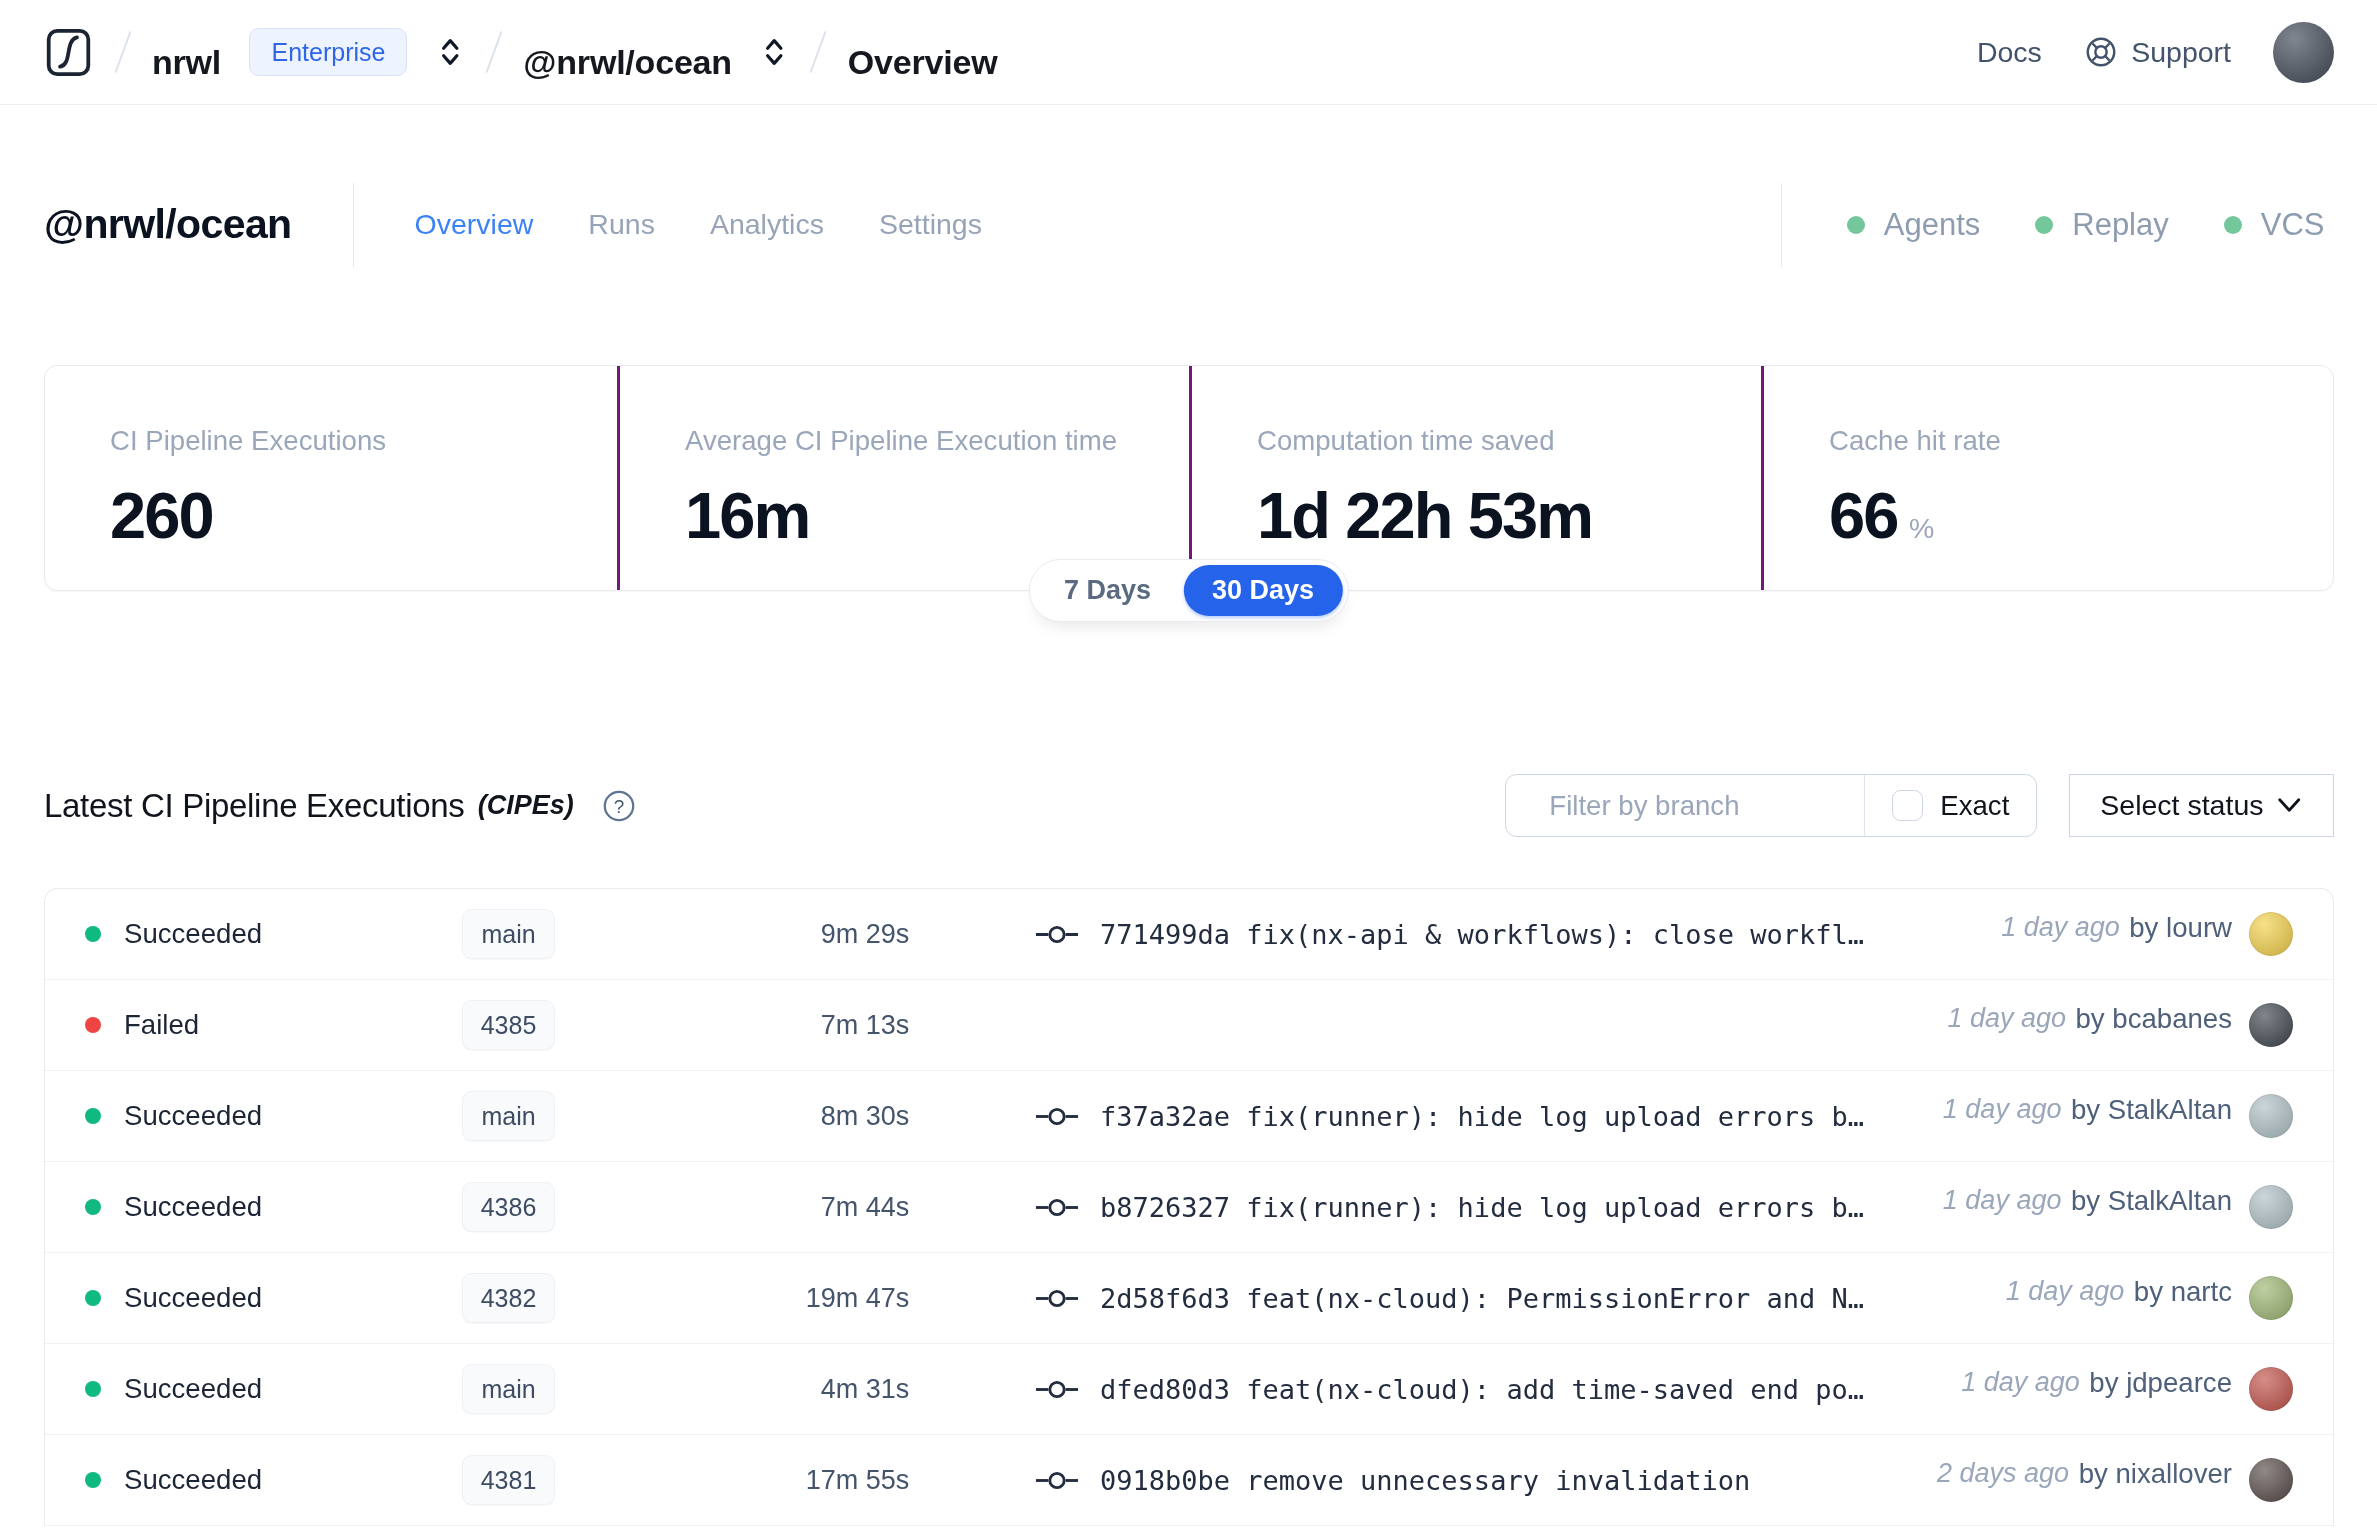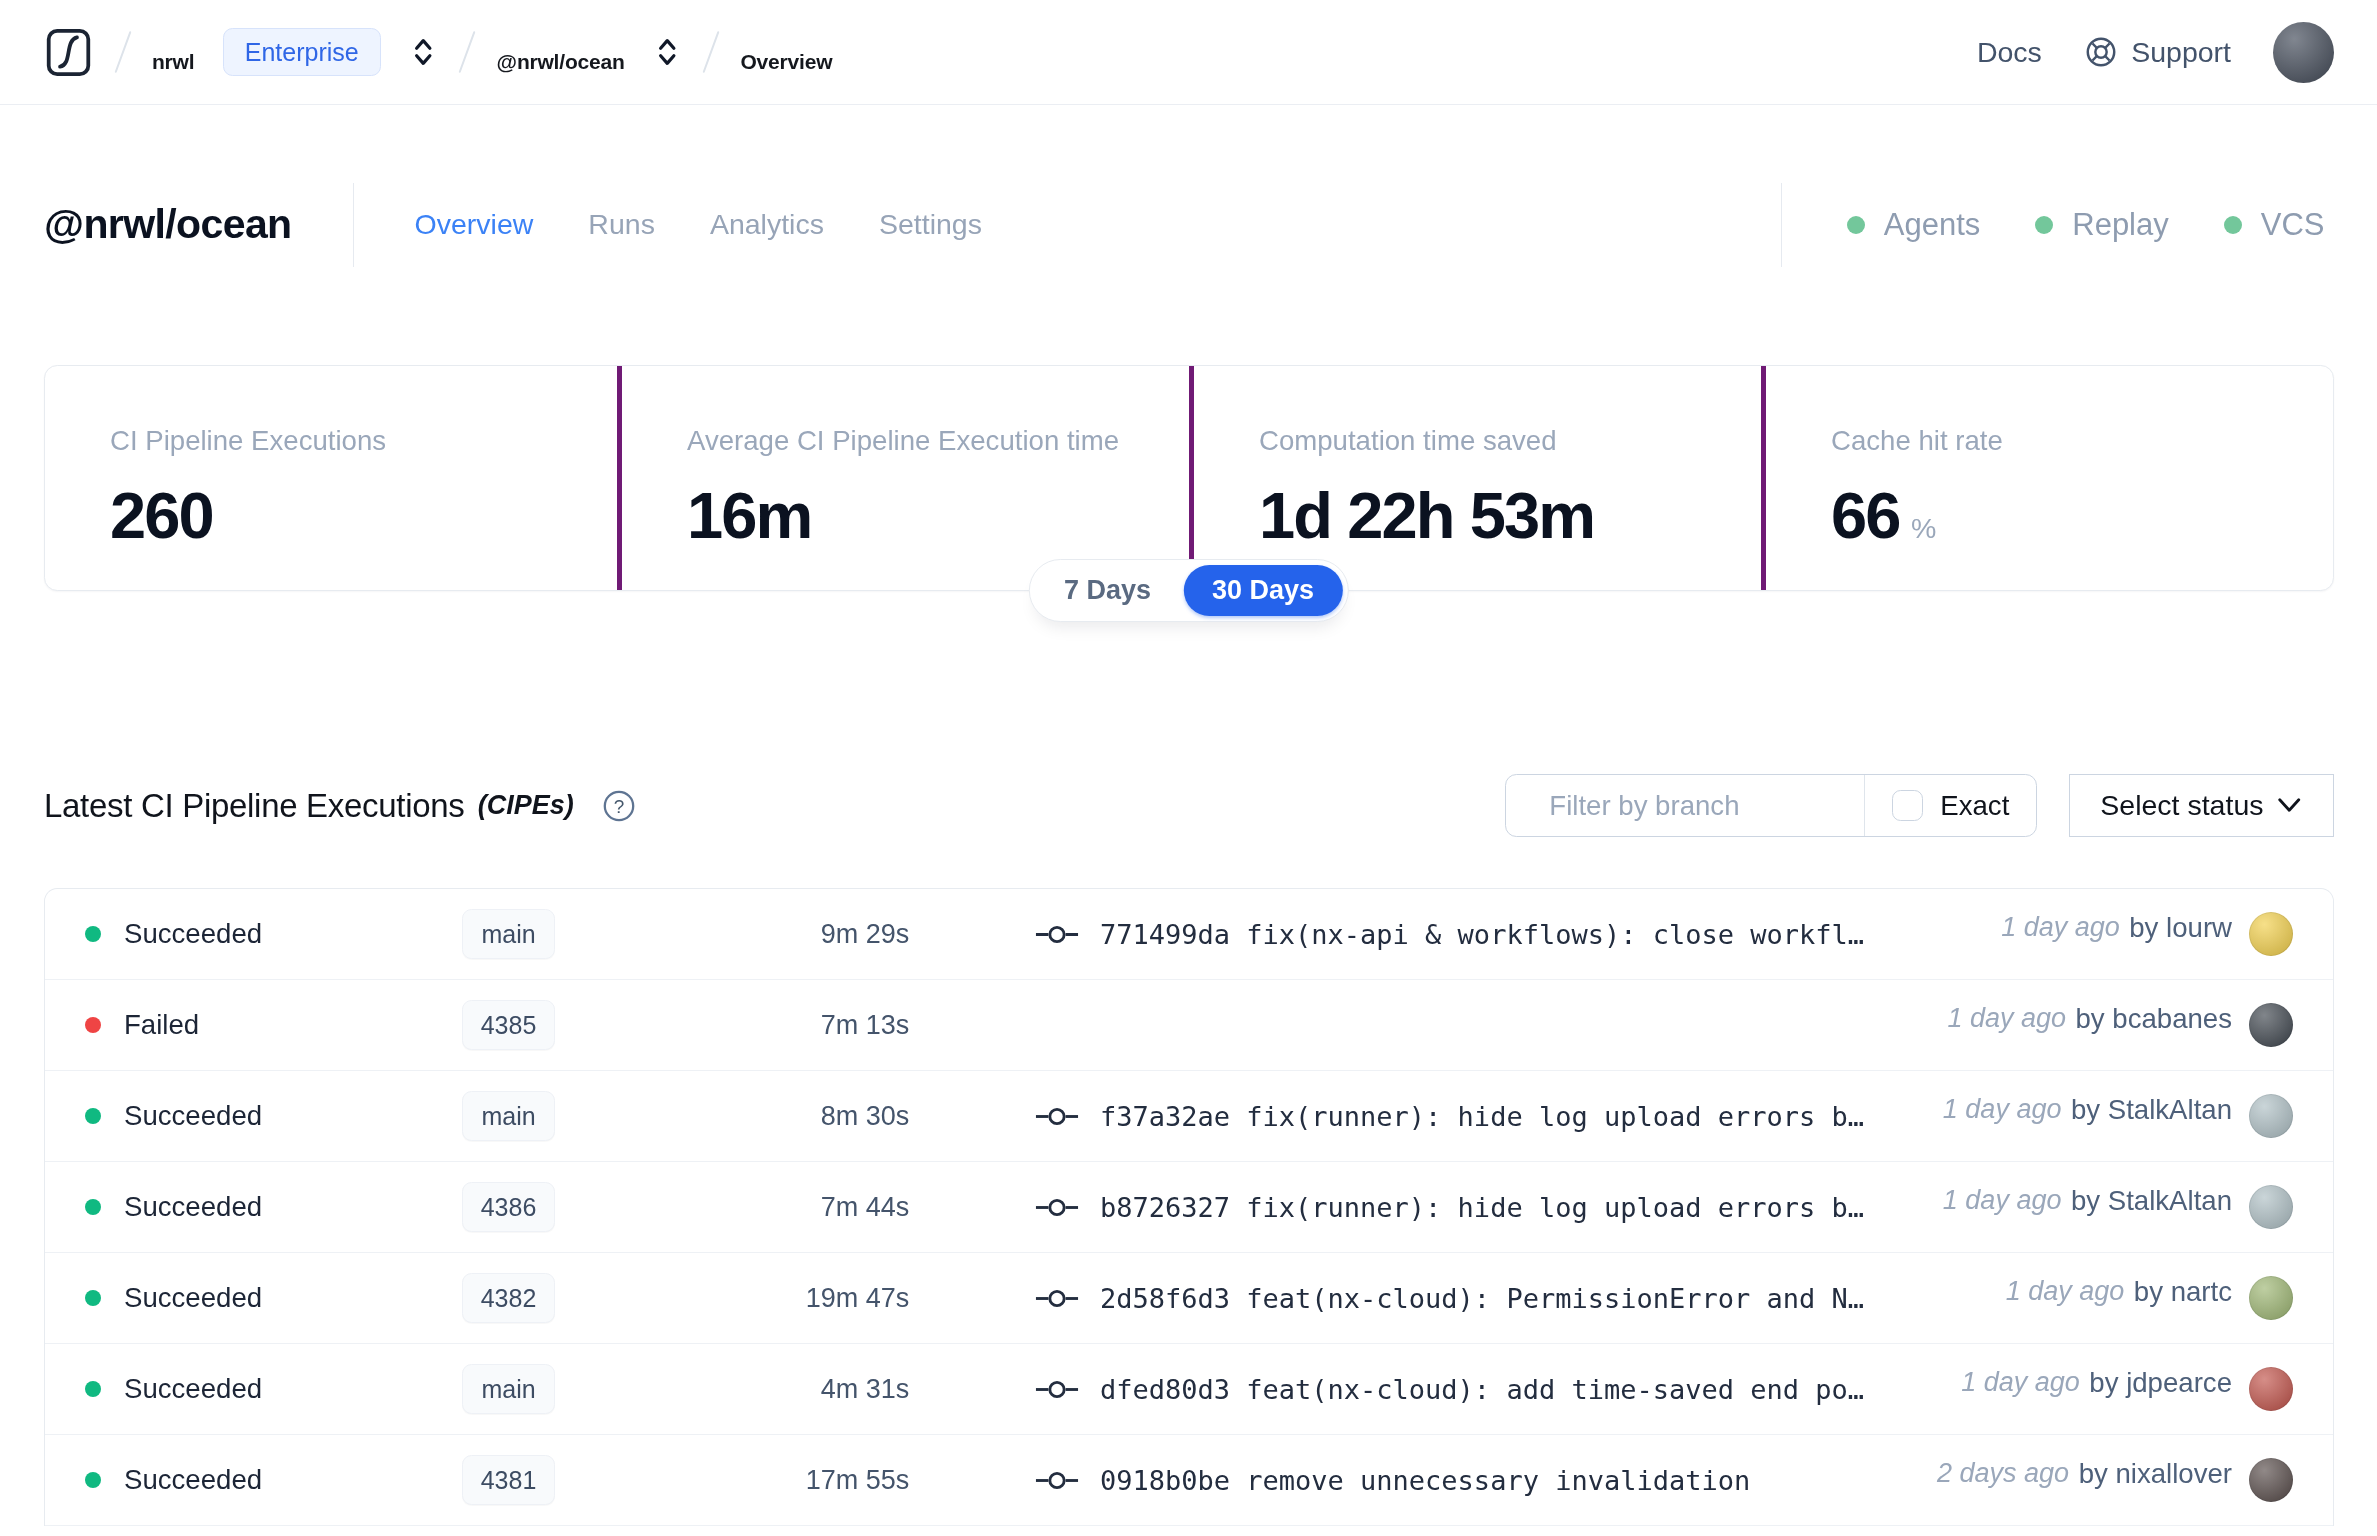--- a/index.html
+++ b/index.html
@@ -5,21 +5,21 @@
   * { margin:0; padding:0; box-sizing:border-box; }
   html,body { width:2378px; height:1537px; background:#ffffff; overflow:hidden;
               font-family:"Liberation Sans", sans-serif; color:#0d1321; }
 
   
   .topnav { height:105px; display:flex; align-items:center; justify-content:space-between;
             padding:0 44px; border-bottom:1px solid #ebeef3; background:#fff; }
   .crumbs { display:flex; align-items:center; gap:28.5px; }
   .logo-box { width:49px; height:55px; display:flex; align-items:center; }
   .slash { width:1.9px; height:44px; background:#dde3ea; transform:rotate(20deg); border-radius:1.9px; }
-  .crumb-strong { font-size:21px; font-weight:700; color:#15181e; letter-spacing:-0.2px;margin-top:20px; }
+  .crumb-strong { font-size:34px; font-weight:700; color:#15181e; letter-spacing:-0.2px;margin-top:20px; }
   .badge { font-size:25px; color:#2f66e6; background:#eef4ff; border:1px solid #d7e3fb;
            padding:8.6px 21px; border-radius:9.5px; font-weight:500; }
   .updown { display:flex; }
   .nav-right { display:flex; align-items:center; gap:42px; }
   .nav-link { font-size:28.5px; color:#43536b; font-weight:500; }
   .support-wrap { display:flex; align-items:center; gap:13.3px; }
   .user-avatar { width:61px; height:61px; border-radius:50%;
                  background:radial-gradient(circle at 35% 28%, #8b95a1, #3c4450 70%); }
 
   
@@ -36,21 +36,21 @@
   .integration:last-child { margin-right:9.5px; }
   .int-dot { width:18px; height:18px; border-radius:50%; background:#73c79b; }
   .int-label { font-size:31px; color:#8e9cb0; }
 
   
   .stats-wrap { position:relative; margin:95px 44px 0; }
   .stats { display:grid; grid-template-columns:repeat(4,1fr); height:226px;
            border:1px solid #e7ebf0; border-radius:13.3px; background:#fff;
            box-shadow:0 1px 1.9px rgba(15,23,42,.04); }
   .stat { padding:59px 9.5px 0 65px; }
-  .stat + .stat { border-left:5px solid #701a75; }
+  .stat + .stat { border-left:3px solid #701a75; }
   .stat-label { font-size:27.6px; color:#9aa7ba; }
   .stat-value-row { margin-top:21px; display:flex; align-items:baseline; gap:11.4px; }
   .stat-value { font-size:65px; font-weight:700; letter-spacing:-1.9px; color:#0b1220; }
   .stat-suffix { font-size:28.5px; color:#9aa7ba; }
   .range-toggle { position:absolute; left:50%; bottom:-31px; transform:translateX(-50%);
                   height:63px; display:flex; align-items:center; gap:3.8px; background:#fff;
                   border:1px solid #e7ebf0; border-radius:950px; padding:0 5.7px;
                   box-shadow:0 11.4px 17px -7.6px rgba(15,23,42,.10); }
   .range-opt { font-size:27px; font-weight:600; color:#5a6a81; padding:0 28.5px; height:51px;
                display:flex; align-items:center; border-radius:950px; cursor:pointer; }

